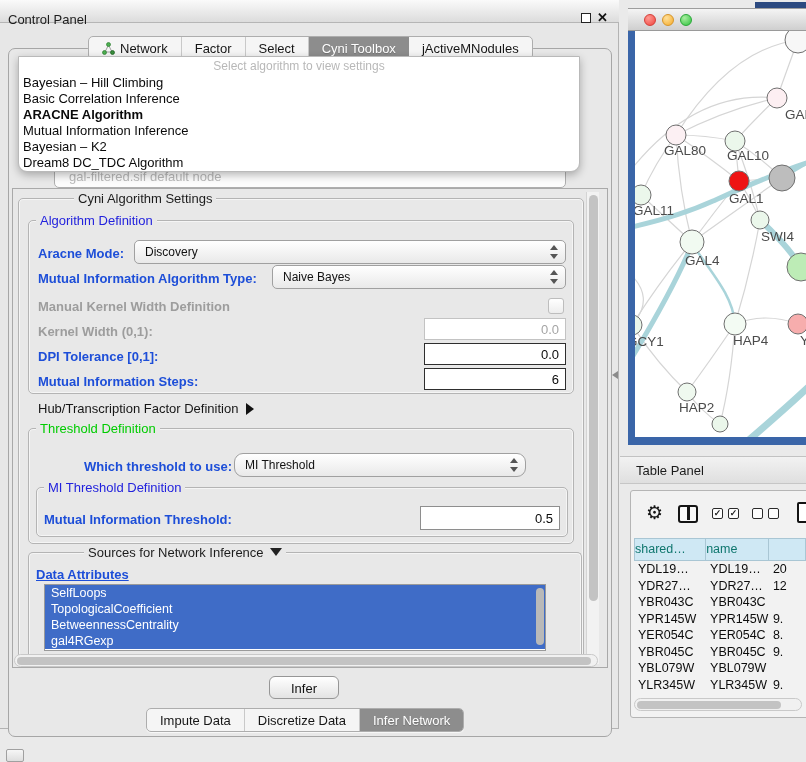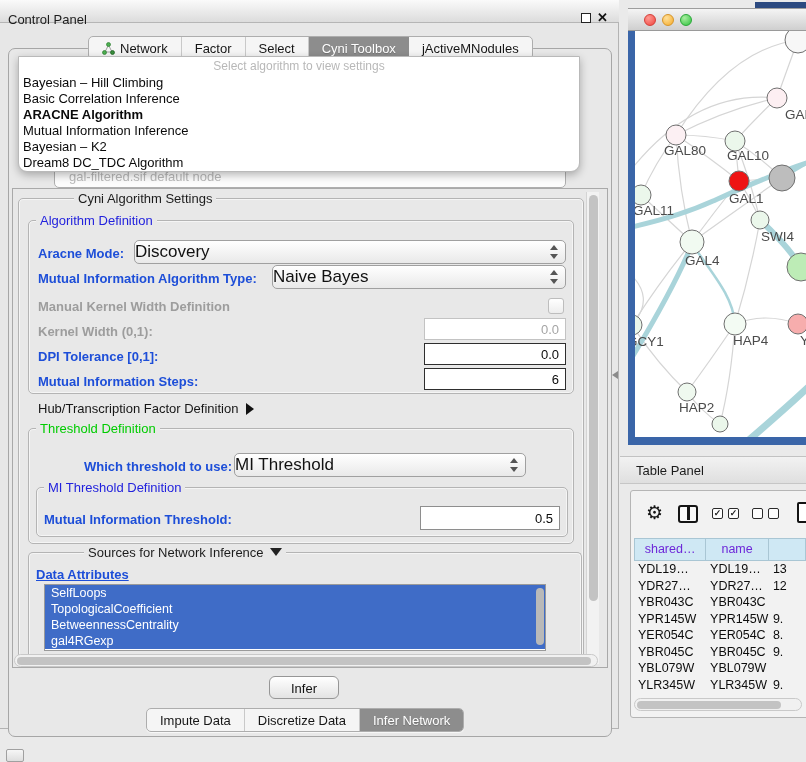--- a/index.html
+++ b/index.html
@@ -38,21 +38,21 @@
   #cp-scrollpane{left:12px;top:188px;width:596px;height:480px;border:1px solid #a9a9a9;background:#e8e8e8;box-sizing:border-box;}
   .group-box{position:absolute;border:1px solid #b4b4b4;border-radius:5px;box-shadow:inset 0 0 0 1px rgba(255,255,255,.55);}
   .group-label{position:absolute;font-size:13px;background:#e8e8e8;padding:0 4px;white-space:nowrap;}
   .lbl-black{color:#1c1c1c;margin-left:48px;}
   .lbl-blue{color:#2222dd;}
   .lbl-green{color:#00cc00;}
 
   .fld-label{position:absolute;font-size:13px;font-weight:bold;color:#1d4ed8;white-space:nowrap;}
   .fld-label.disabled{color:#9d9d9d;}
 
-  .combo{position:absolute;height:24px;border:1px solid #a0a0a0;border-radius:5px;background:linear-gradient(#ffffff,#e9e9e9);font-size:17px;color:#111;line-height:22px;box-sizing:border-box;}
+  .combo{position:absolute;height:24px;border:1px solid #a0a0a0;border-radius:5px;background:linear-gradient(#ffffff,#e9e9e9);font-size:12px;color:#111;line-height:22px;padding-left:10px;box-sizing:border-box;}
   .combo .stepper{position:absolute;right:6px;top:3px;width:11px;height:16px;}
   .stepper .up{position:absolute;left:2px;top:1px;width:0;height:0;border-left:4px solid transparent;border-right:4px solid transparent;border-bottom:5px solid #555;}
   .stepper .dn{position:absolute;left:2px;bottom:1px;width:0;height:0;border-left:4px solid transparent;border-right:4px solid transparent;border-top:5px solid #555;}
 
   .num-field{position:absolute;height:22px;background:#fff;font-size:13px;text-align:right;padding:0 6px;box-sizing:border-box;font-family:"Liberation Sans",sans-serif;}
   .nf-dark{border:1.5px solid #2e2e2e;color:#0a0a0a;}
   .nf-normal{border:1px solid #8e8e8e;color:#0a0a0a;}
   .nf-disabled{border:1px solid #c3c3c3;color:#a5a5a5;}
 
   #manual-kernel-checkbox{left:548px;top:298px;width:14px;height:14px;border:1px solid #bdbdbd;border-radius:3px;background:linear-gradient(#ffffff,#ededed);}
@@ -96,21 +96,21 @@
   #tp-gear{left:646px;top:503px;font-size:19px;color:#141414;line-height:19px;}
   #tp-cols-icon{left:678px;top:505px;width:20px;height:18px;border:2.5px solid #141414;border-radius:3px;box-sizing:border-box;background:#f8f8f8;}
   #tp-cols-icon .divider{position:absolute;left:7px;top:0;width:2.5px;height:13px;background:#141414;}
   .chk-pair{width:30px;height:12px;}
   .chk{position:absolute;top:0;width:11px;height:11px;border:1.5px solid #2a2a2a;border-radius:2px;box-sizing:border-box;background:#fdfdfd;font-size:9px;line-height:9px;text-align:center;color:#222;font-weight:bold;}
   #tp-checked{left:712px;top:508px;}
   #tp-unchecked{left:752px;top:508px;}
   #tp-doc-icon{left:797px;top:502px;width:16px;height:21px;border:2.5px solid #141414;border-radius:2px;background:#fff;box-sizing:border-box;}
   #tp-table{left:634px;top:538px;width:172px;height:158px;overflow:hidden;font-size:12.5px;}
   .tp-hrow{display:flex;height:23px;}
-  .tp-hcell{background:#cfe8f4;border:1px solid #a9c6d4;border-left:none;box-sizing:border-box;text-align:center;line-height:21px;color:#6d28d9;overflow:hidden;white-space:nowrap;}
+  .tp-hcell{background:#cfe8f4;border:1px solid #a9c6d4;border-left:none;box-sizing:border-box;line-height:21px;color:#0f766e;overflow:hidden;white-space:nowrap;}
   .tp-hcell:first-child{border-left:1px solid #a9c6d4;}
   .tp-row{display:flex;height:16.5px;line-height:16.5px;color:#0d0d0d;}
   .tp-cell{overflow:hidden;white-space:nowrap;padding-left:4px;box-sizing:border-box;}
   .c1{width:78px;} .c2{width:68px;} .c3{width:40px;}
   #tp-hscroll{left:634px;top:698px;width:168px;height:13px;}
   #tp-hscroll .scroll-thumb{left:2px;top:2px;width:144px;height:8px;}
 
   #mini-square{left:6px;top:749px;width:18px;height:13px;border:1px solid #a0a0a0;border-radius:2px;background:linear-gradient(#f6f6f6,#dedede);box-sizing:border-box;}
 
   svg text{font-family:"Liberation Sans",sans-serif;}
@@ -191,21 +191,21 @@
 
   <div class="fld-label" style="left:38px;top:374px;">Mutual Information Steps:</div>
   <input class="num-field nf-dark" style="left: 424px; top: 368px; width: 142px;" value="6">
 
   <div class="disclosure" style="left:38px;top:401px;"><span>Hub/Transcription Factor Definition</span><span class="tri-right"></span></div>
 
   <div class="abs group-box" style="left:28px;top:428px;width:544px;height:114px;"></div>
   <div class="group-label lbl-green" style="left:36px;top:421px;">Threshold Definition</div>
 
   <div class="fld-label" style="left:84px;top:459px;">Which threshold to use:</div>
-  <div class="combo abs" style="left:234px;top:453px;width:292px;">
+  <div class="combo abs" style="left:234px;top:453px;width:292px;border-radius:9px;">
     <span>MI Threshold</span>
     <span class="stepper">
         <span class="up"></span>
         <span class="dn"></span>
       </span>
   </div>
 
   <div class="abs group-box" style="left:36px;top:487px;width:530px;height:48px;"></div>
   <div class="group-label lbl-blue" style="left:44px;top:480px;">MI Threshold Definition</div>
   <div class="fld-label" style="left:44px;top:512px;">Mutual Information Threshold:</div>
@@ -348,21 +348,21 @@
   <div class="abs" id="tp-table">
     <div class="tp-hrow" id="tp-header">
         <div class="tp-hcell c1">shared…</div>
         <div class="tp-hcell c2">name</div>
         <div class="tp-hcell c3"></div>
       </div>
     <div id="tp-rows">
         <div class="tp-row">
           <div class="tp-cell c1">YDL19…</div>
           <div class="tp-cell c2">YDL19…</div>
-          <div class="tp-cell c3">13</div>
+          <div class="tp-cell c3">20</div>
         </div>
         <div class="tp-row">
           <div class="tp-cell c1">YDR27…</div>
           <div class="tp-cell c2">YDR27…</div>
           <div class="tp-cell c3">12</div>
         </div>
         <div class="tp-row">
           <div class="tp-cell c1">YBR043C</div>
           <div class="tp-cell c2">YBR043C</div>
           <div class="tp-cell c3"></div>

